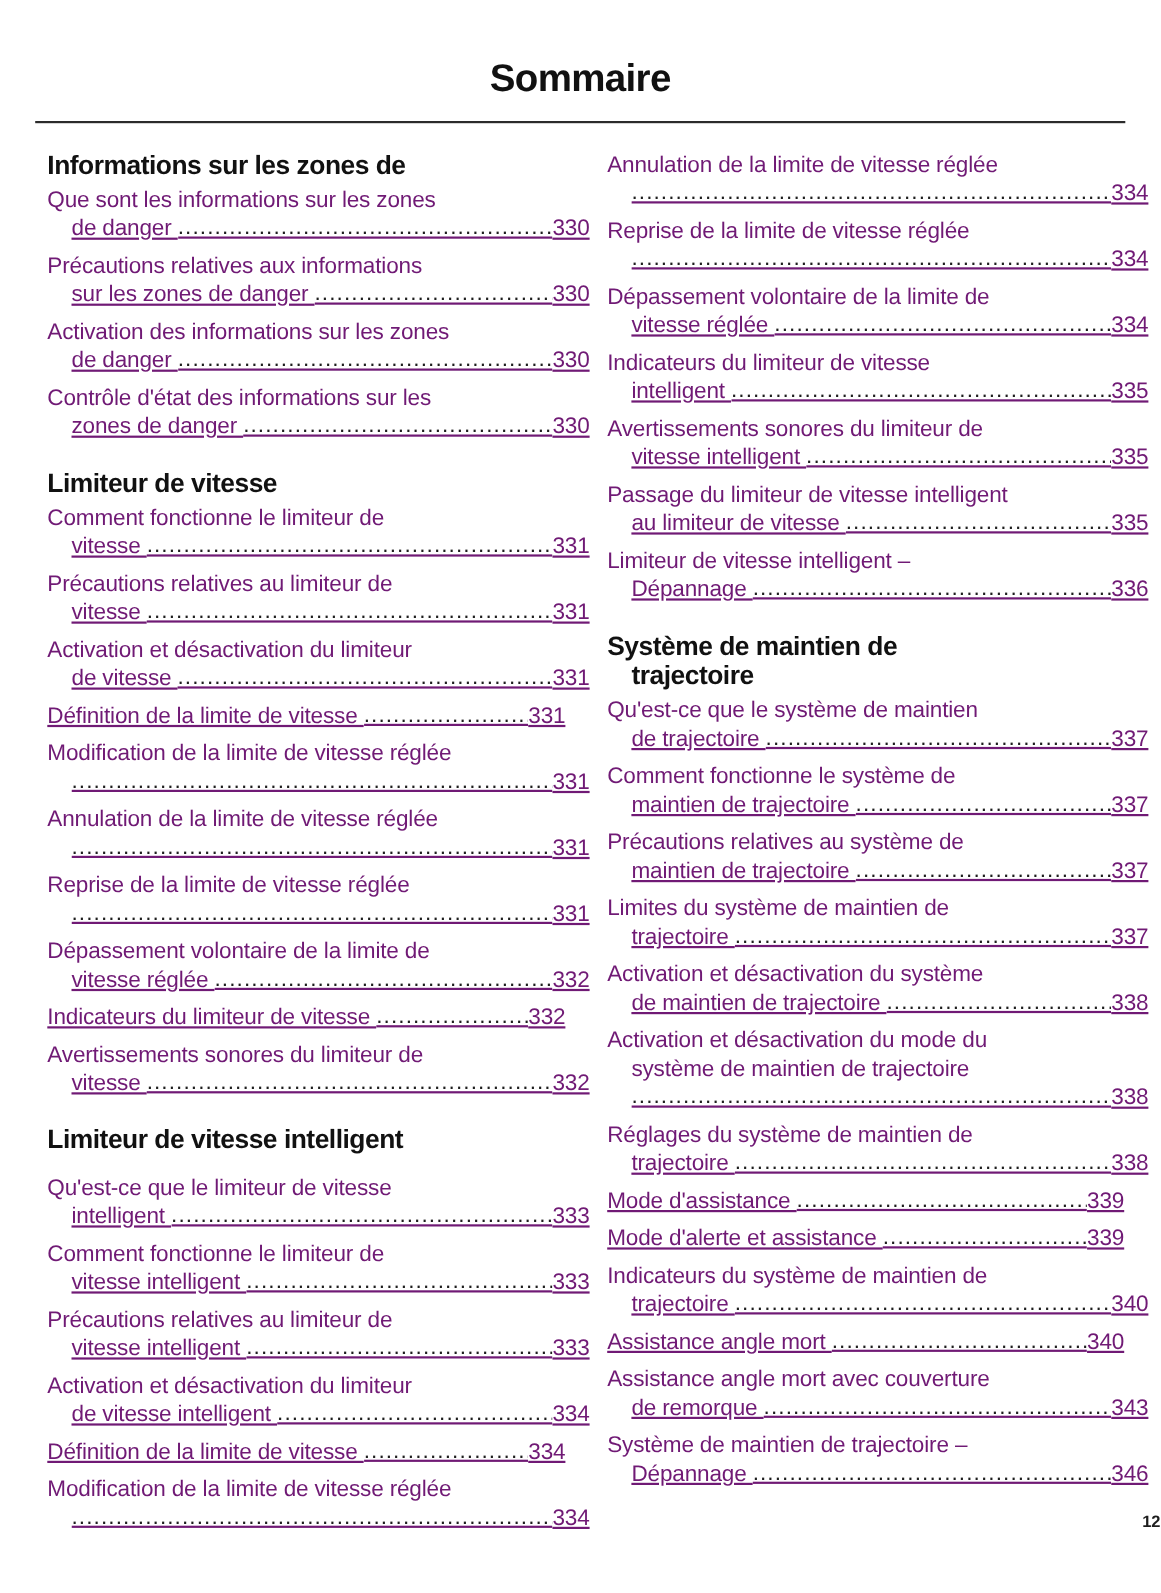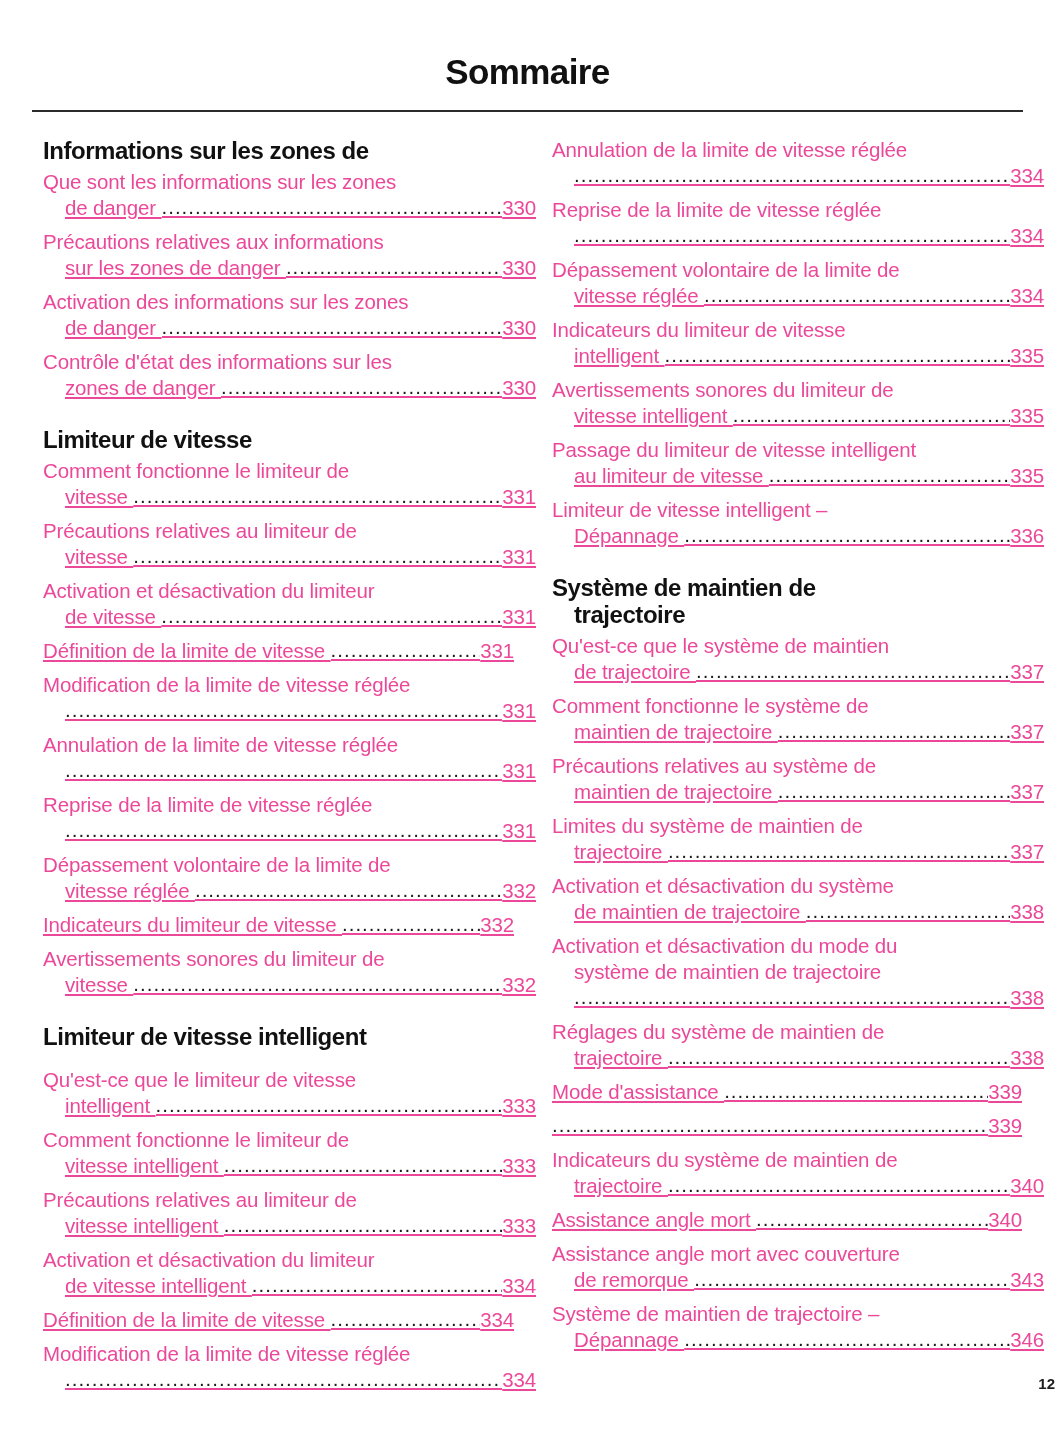--- a/index.html
+++ b/index.html
@@ -86,21 +86,21 @@
 
   
   .entries {
     margin: 0;
     padding: 0;
     list-style: none;
   }
   .entry {
     font-size: 20.5px;
     line-height: 26px;
-    color: #ec4899;
+    color: #701a75;
     margin-bottom: 8px;
     letter-spacing: -0.15px;
   }
   .entry:last-child { margin-bottom: 0; }
 
   .entry .line1 {
     display: block;
   }
   .entry .line-cont {
     display: block;
@@ -458,20 +458,21 @@
             </li>
             <li class="entry">
               <span class="leader-row">
                 <span class="lead-text">Mode d'assistance </span>
                 <span class="dots"></span>
                 <span class="page-num">339</span>
               </span>
             </li>
             <li class="entry">
               <span class="leader-row">
+                <span class="lead-text">Mode d'alerte et assistance </span>
                 <span class="dots"></span>
                 <span class="page-num">339</span>
               </span>
             </li>
             <li class="entry">
               <span class="line1">Indicateurs du système de maintien de</span>
               <span class="leader-row indent">
                 <span class="lead-text">trajectoire </span>
                 <span class="dots"></span>
                 <span class="page-num">340</span>

